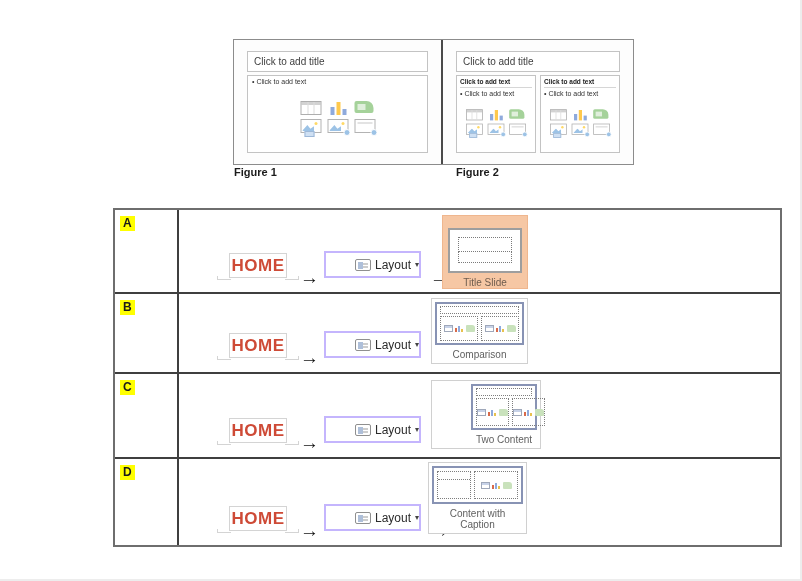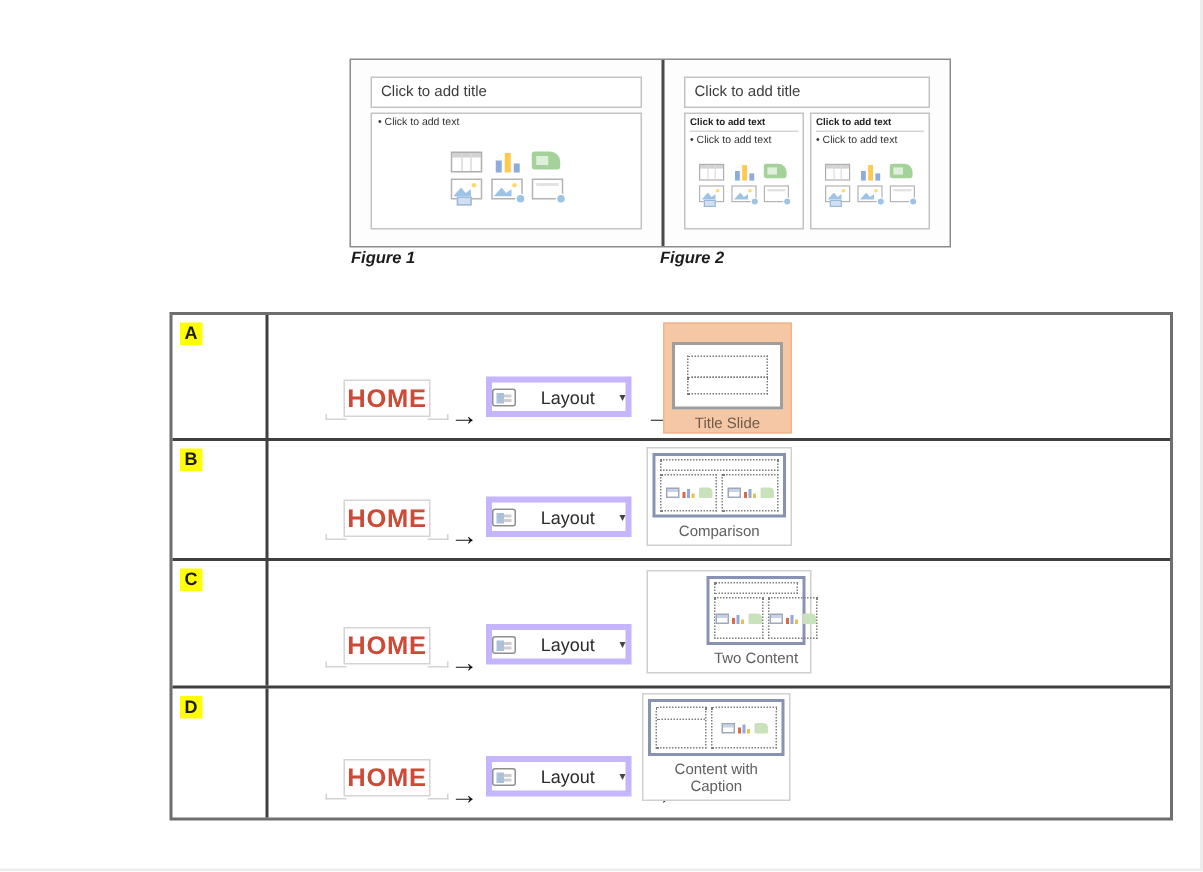--- a/index.html
+++ b/index.html
@@ -49,23 +49,23 @@
   .ic-pic .mt { position:absolute; left:1px; bottom:1px; width:12px; height:6px; background:#9dc3e6;
                 clip-path:polygon(0 100%,45% 0,70% 60%,100% 20%,100% 100%); }
   .ic-pic .sun { position:absolute; right:3px; top:2px; width:3px; height:3px; border-radius:50%; background:#ffd966; }
   .badge { position:absolute; right:-3px; bottom:-4px; width:7px; height:7px; border-radius:50%;
            background:#9dc3e6; border:1px solid #fff; }
   .bubble { position:absolute; left:3px; bottom:-5px; width:10px; height:6px;
             background:#cfe0f3; border:1px solid #9db8d8; }
   .ic-video { border:1px solid #b3b3b3; background:#fff; }
   .ic-video::before { content:""; position:absolute; left:2px; top:2px; right:2px; height:2px; background:#e3e3e3; }
 
-  .fig-label { position:absolute; top:166px; font-size:11px; font-weight:600; color:#1c1c1c;font-style:italic; }
+  .fig-label { position:absolute; top:166px; font-size:11px; font-weight:600; color:#1c1c1c; }
   .fig-label.l1 { left:234px; }
-  .fig-label.l2 { left:440px; }
+  .fig-label.l2 { left:456px; }
 
   
   .quiz-table { position:absolute; left:113px; top:208px; width:669px; height:339px;
                 border:2px solid #6e6e6e; display:flex; flex-direction:column; background:#fff; }
   .t-row { display:flex; }
   .t-row.ra { height:84px; } .t-row.rb { height:80px; } .t-row.rc { height:85px; } .t-row.rd { flex:1; }
   .t-row:not(:last-child) { border-bottom:2px solid #3f3f3f; }
   .letter-cell { width:64px; flex:0 0 64px; border-right:2px solid #3f3f3f; padding:3px 0 0 5px; }
   .letter-badge { display:inline-block; background:#ffff00; color:#1a1a1a; font-size:12px;
                   font-weight:700; padding:0 3px; line-height:15px; }
@@ -78,22 +78,22 @@
   .home-tab::before { content:""; position:absolute; left:-13px; bottom:-3px; width:13px; height:3px;
                       border-bottom:1px solid #d4d4d4; border-left:1px solid #d4d4d4; }
   .home-tab::after  { content:""; position:absolute; right:-13px; bottom:-3px; width:13px; height:3px;
                       border-bottom:1px solid #d4d4d4; border-right:1px solid #d4d4d4; }
 
   .arrow { position:absolute; bottom:5px; font-size:19px; font-weight:700; color:#111; line-height:1; }
   .arrow.a1 { left:121px; } .arrow.a2 { left:251px; }
 
   
   .layout-btn { position:absolute; left:145px; bottom:14px; width:97px; height:27px;
-                border:4px solid #c4b5fd; background:#fff; display:flex; align-items:center;
-                justify-content:space-between; gap:4px; font-size:12px; color:#2b2b2b; }
+                border:2px solid #c4b5fd; background:#fff; display:flex; align-items:center;
+                justify-content:flex-end; gap:4px; font-size:12px; color:#2b2b2b; }
   .layout-icon { width:16px; height:12px; border:1px solid #8f8f8f; border-radius:2px;
                  position:relative; background:#fff; flex:0 0 16px; }
   .layout-icon::before { content:""; position:absolute; left:2px; top:2px; width:5px; height:7px; background:#aebfd9; }
   .layout-icon::after  { content:""; position:absolute; right:2px; top:3px; width:5px; height:2px;
                          background:#cdcdcd; box-shadow:0 3px 0 #cdcdcd; }
   .layout-caret { font-size:8px; color:#444; }
 
   
   .t-label { font-size:10px; color:#5f5f5f; margin-top:4px; text-align:center; line-height:11px; }
 

